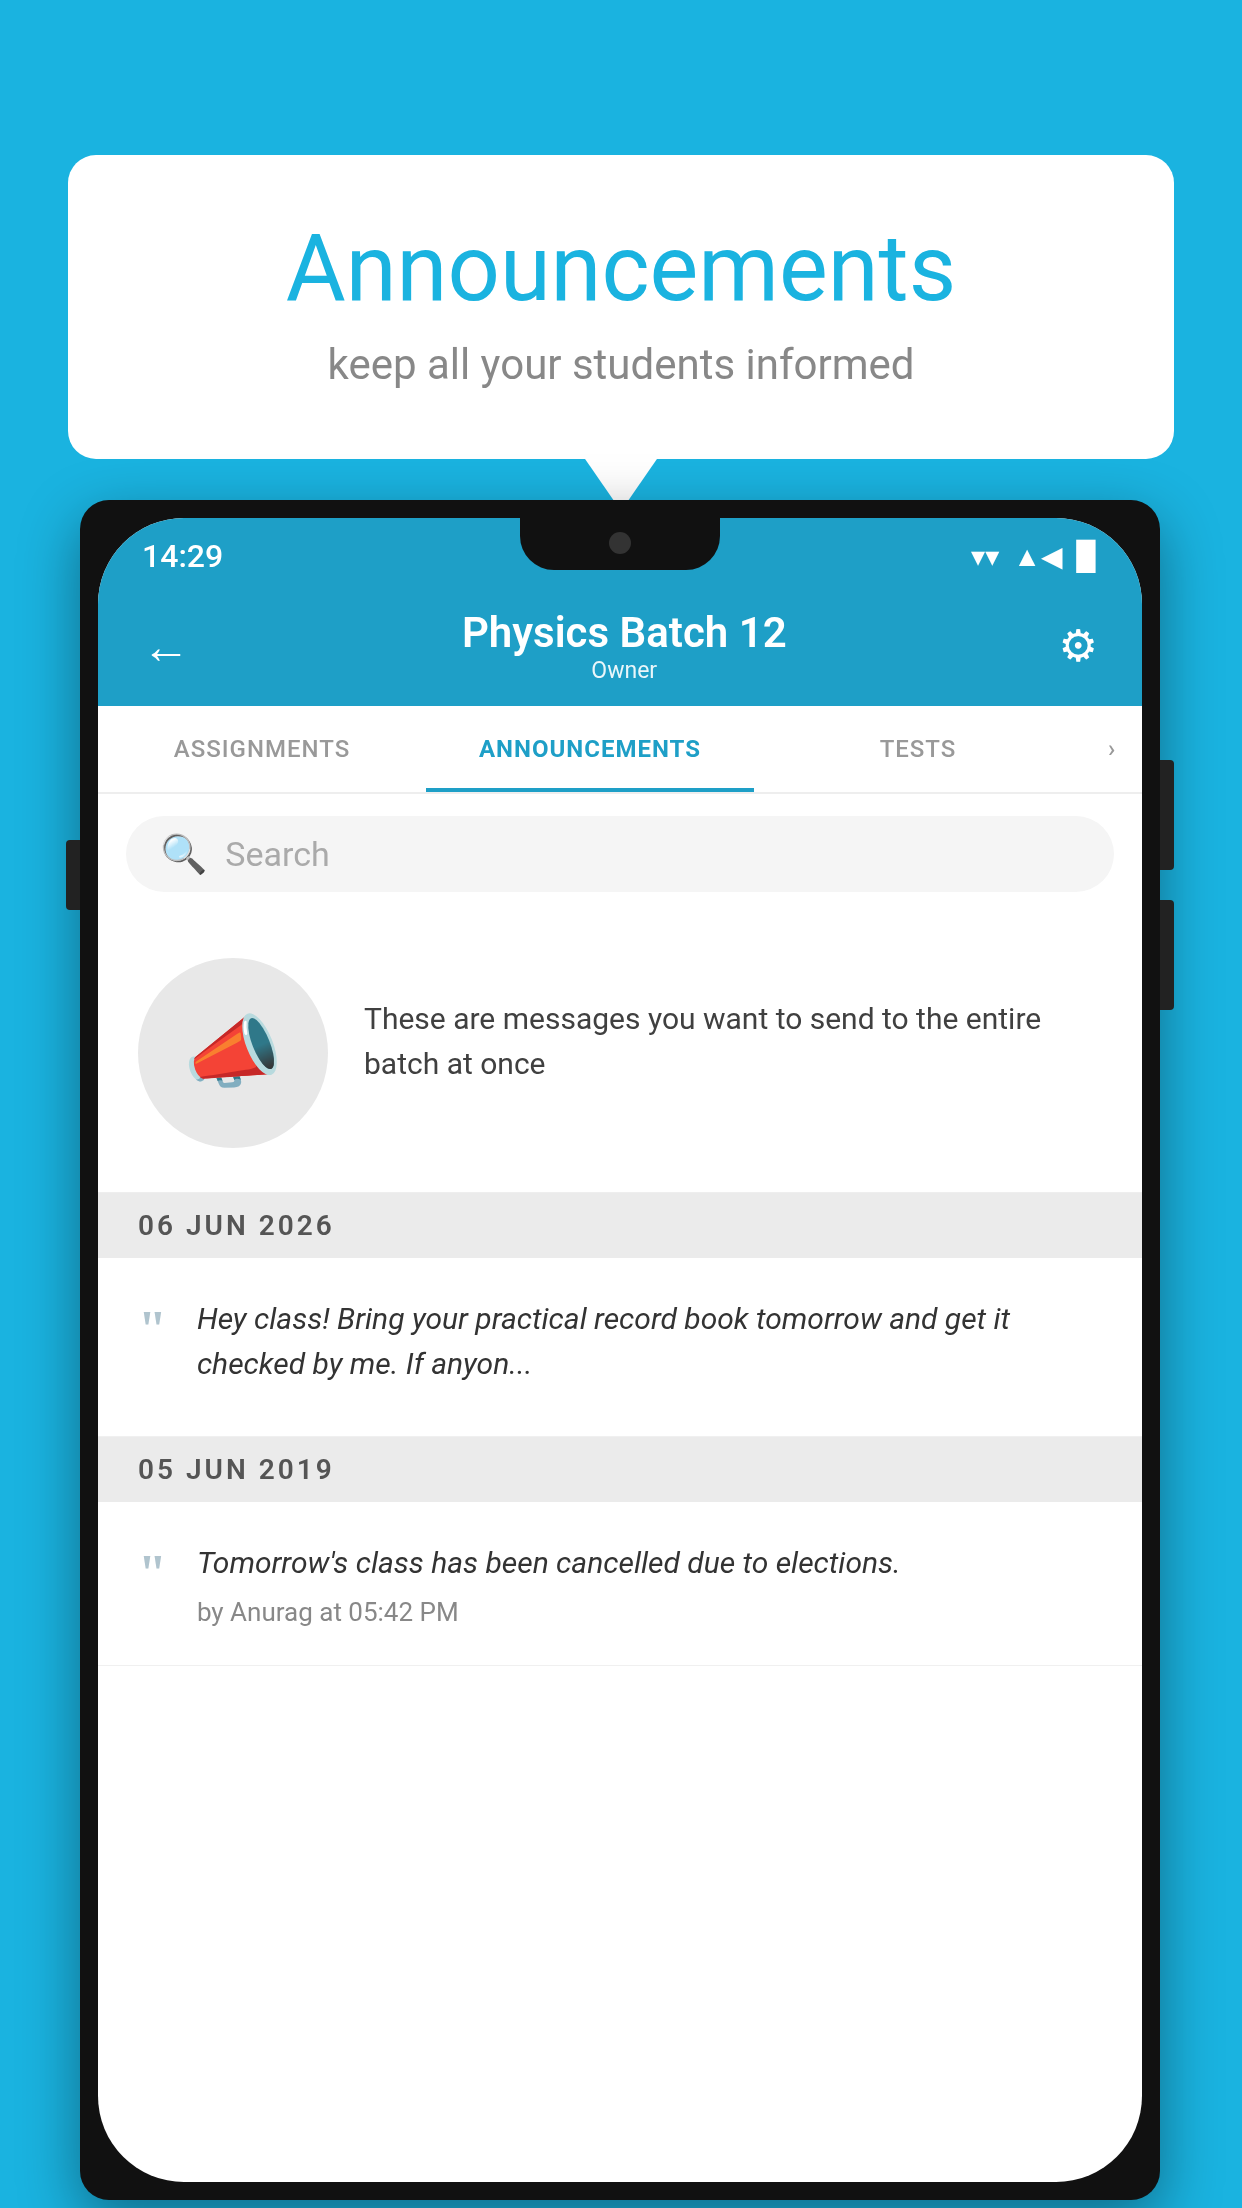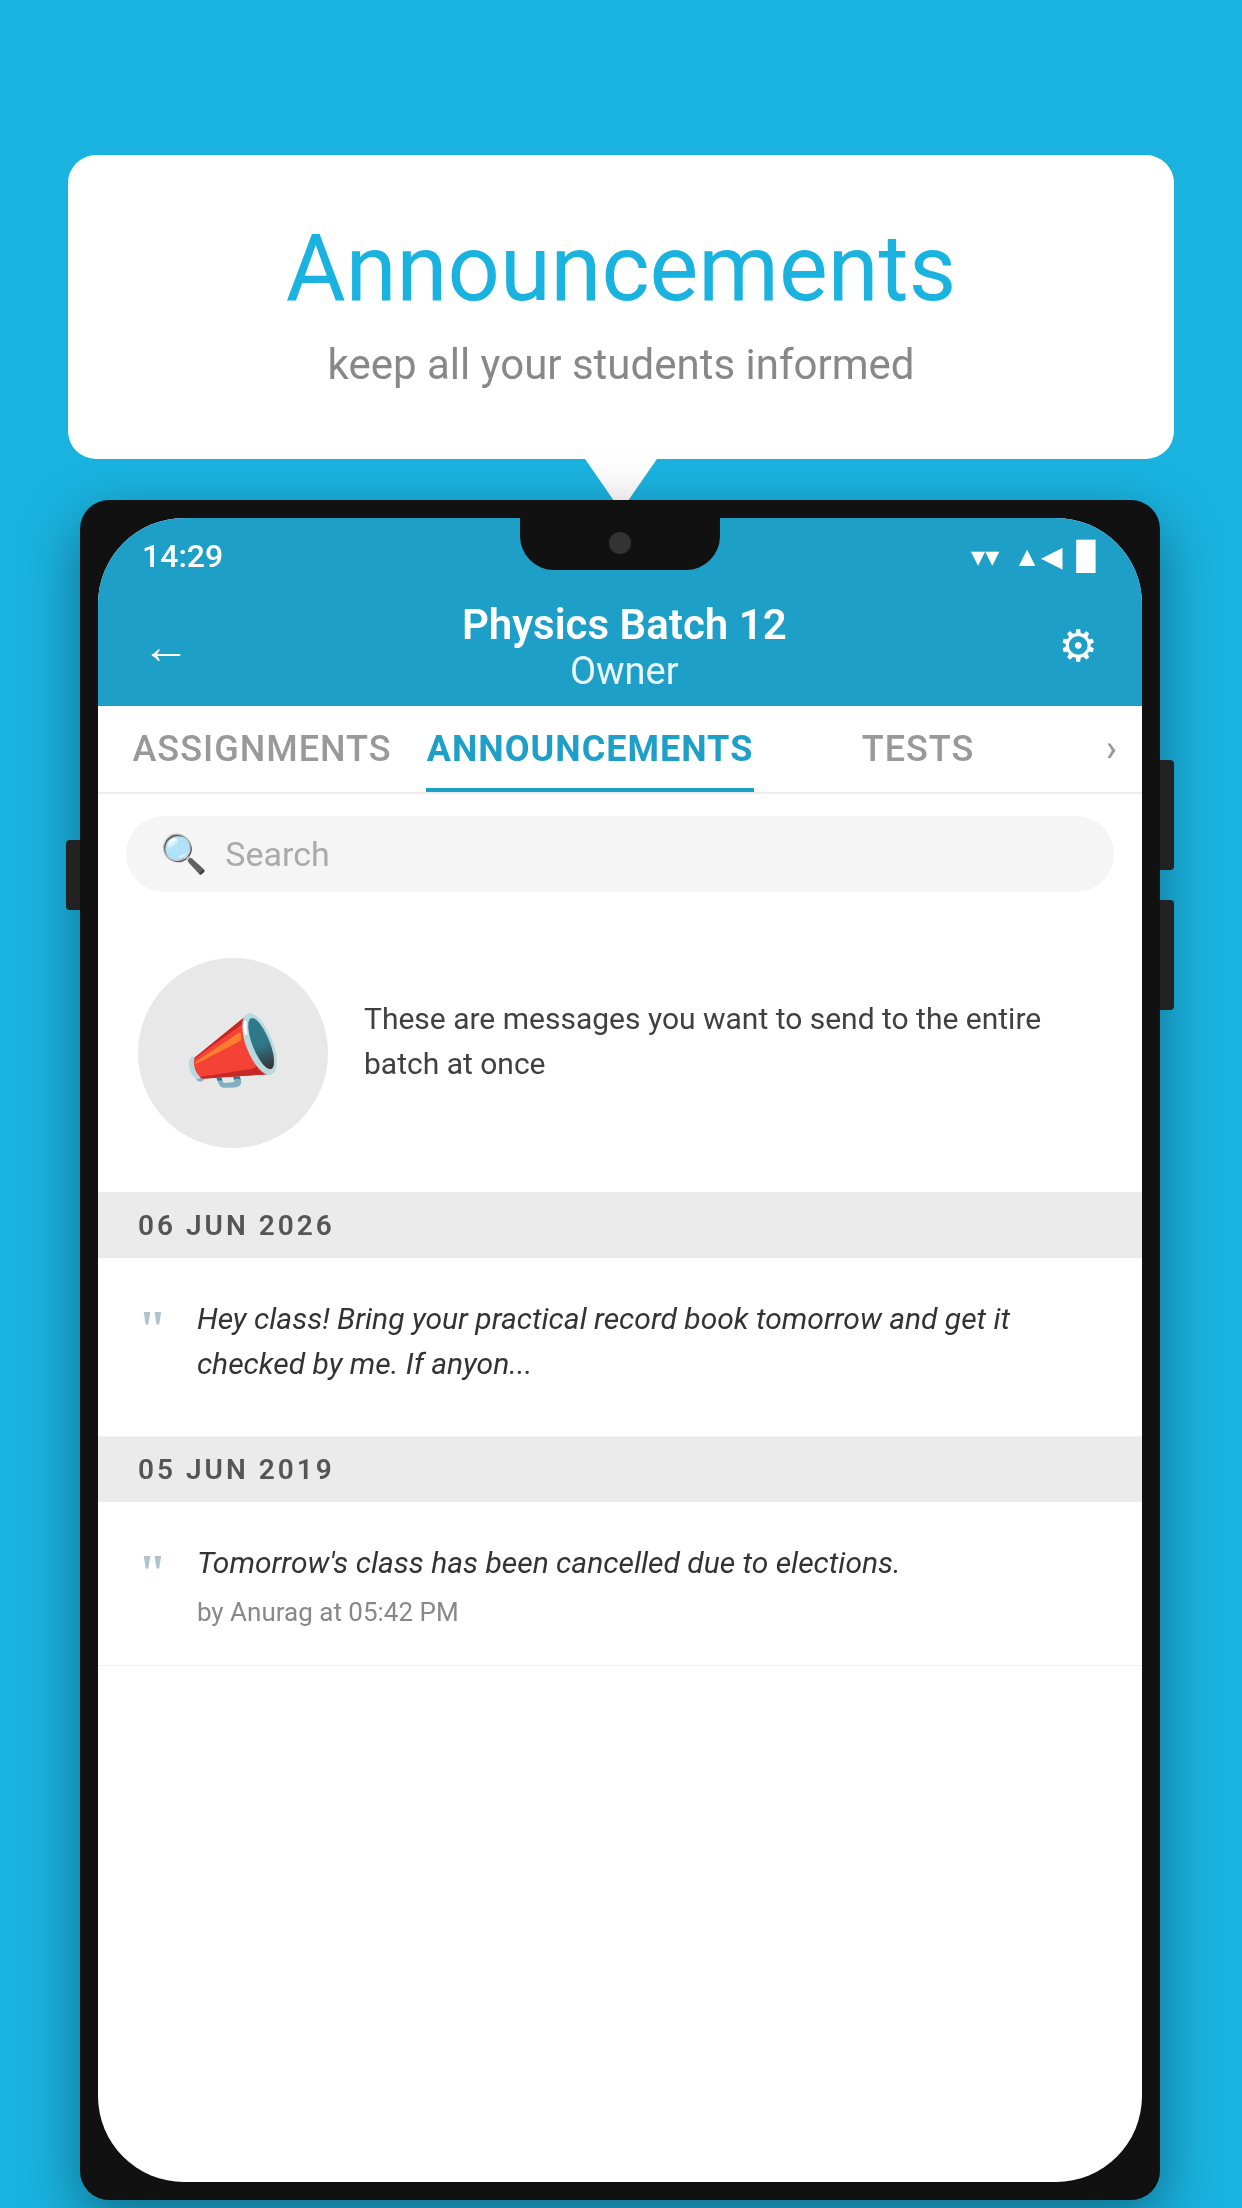--- a/index.html
+++ b/index.html
@@ -157,21 +157,21 @@
     }
 
     .header-title {
       color: white;
       font-size: 42px;
       font-weight: 600;
     }
 
     .header-subtitle {
       color: rgba(255,255,255,0.9);
-      font-size: 38px;
+      font-size: 23px;
       font-weight: 400;
     }
 
     .gear-icon {
       color: white;
       font-size: 44px;
     }
 
     
     .tabs-container {
@@ -180,21 +180,21 @@
       border-bottom: 2px solid #eee;
       height: 88px;
       align-items: stretch;
     }
 
     .tab {
       flex: 1;
       display: flex;
       align-items: center;
       justify-content: center;
-      font-size: 36px;
+      font-size: 24px;
       font-weight: 500;
       color: #999;
       letter-spacing: 1px;
       cursor: pointer;
       position: relative;
       text-transform: uppercase;
     }
 
     .tab.active {
       color: #1e9fc7;

